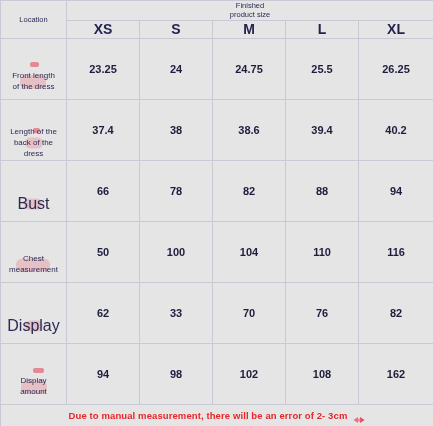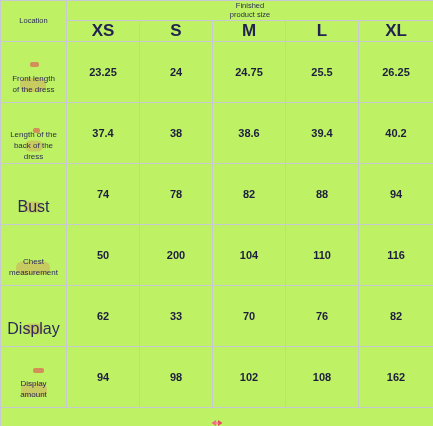--- a/index.html
+++ b/index.html
@@ -23,21 +23,21 @@
     border-collapse: collapse;
     width: 433px;
     table-layout: fixed;
   }
   table.size-table td,
   table.size-table th {
     border: 1px solid #c9c9d6;
     padding: 0;
     text-align: center;
     vertical-align: middle;
-    background: #bef264;
+    background: #e5e5e5;
   }
   
   col.c-loc { width: 66px; }
   col.c-sz  { width: 73px; }
   col.c-sz-last { width: 75px; }
 
   .hdr-loc {
     height: 34px;
     font-size: 7.5px;
     color: #2b2b55;
@@ -45,21 +45,21 @@
   }
   .hdr-fin {
     height: 17px;
     font-size: 7.5px;
     color: #2b2b55;
     font-weight: normal;
     line-height: 1.25;
   }
   .hdr-size {
     height: 17px;
-    font-size: 17px;
+    font-size: 14px;
     font-weight: bold;
     color: #232350;
   }
   td.rowlabel {
     height: 60px;
     font-size: 8px;
     color: #2b2b55;
     line-height: 1.35;
     padding: 0 2px;
   }
@@ -167,33 +167,33 @@
         <td class="value">38</td>
         <td class="value">38.6</td>
         <td class="value">39.4</td>
         <td class="value">40.2</td>
       </tr>
 
       <tr>
         <td class="rowlabel big">
           <span class="lbl-wrap"><span class="blot small"></span><span class="lbl-txt">Bust</span></span>
         </td>
-        <td class="value">74</td>
+        <td class="value">66</td>
         <td class="value">78</td>
         <td class="value">82</td>
         <td class="value">88</td>
         <td class="value">94</td>
       </tr>
 
       <tr>
         <td class="rowlabel">
           <span class="lbl-wrap"><span class="blot wide"></span><span class="lbl-txt">Chest<br>measurement</span></span>
         </td>
         <td class="value">50</td>
-        <td class="value">200</td>
+        <td class="value">100</td>
         <td class="value">104</td>
         <td class="value">110</td>
         <td class="value">116</td>
       </tr>
 
       <tr>
         <td class="rowlabel big">
           <span class="lbl-wrap"><span class="blot small"></span><span class="lbl-txt">Display</span></span>
         </td>
         <td class="value">62</td>
@@ -210,20 +210,21 @@
         <td class="value">94</td>
         <td class="value">98</td>
         <td class="value">102</td>
         <td class="value">108</td>
         <td class="value">162</td>
       </tr>
 
       <tr class="note-row">
         <td colspan="6">
           <div class="note-wrap">
+            <span class="note-text">Due to manual measurement, there will be an error of 2- 3cm</span>
             <span class="note-icon">
               <svg width="12" height="9" viewBox="0 0 12 9" xmlns="http://www.w3.org/2000/svg">
                 <path d="M0.5 4 L5 1 L5 7 Z" fill="#f06a80"></path>
                 <path d="M11.5 4 L7 1 L7 7 Z" fill="#e8485f"></path>
                 <circle cx="6" cy="4" r="1.6" fill="#f58fa0"></circle>
               </svg>
             </span>
           </div>
         </td>
       </tr>

